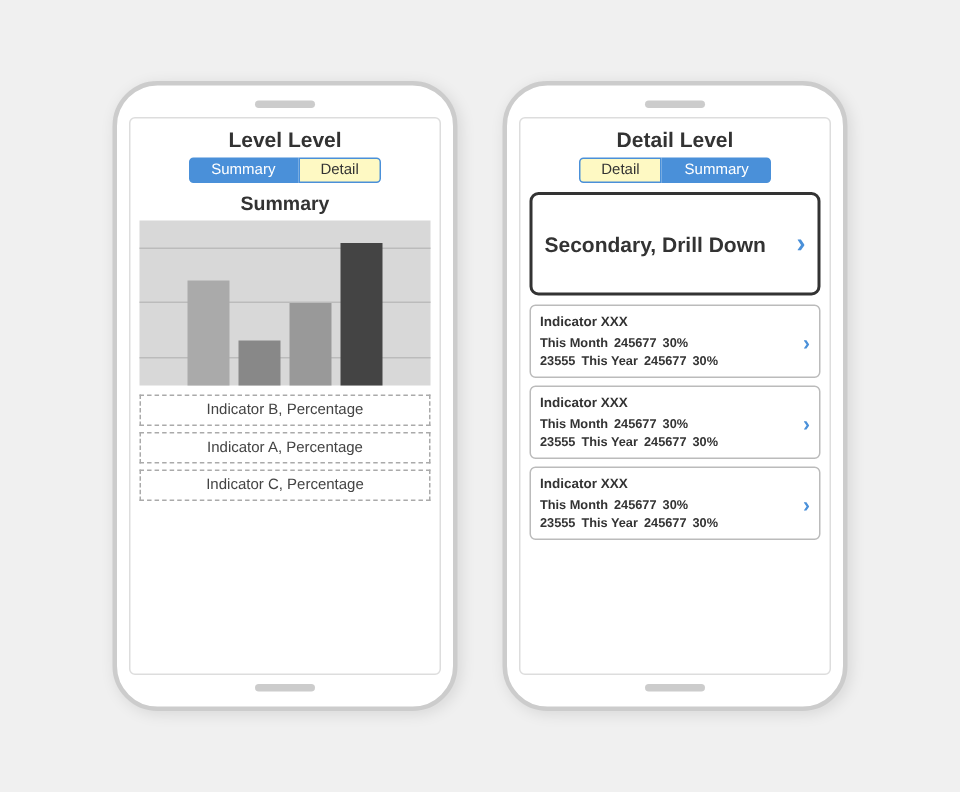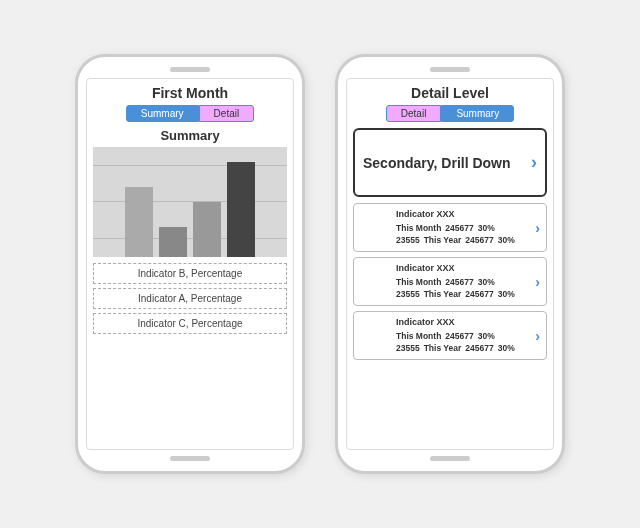--- a/index.html
+++ b/index.html
@@ -69,21 +69,21 @@
       gap: 0;
       margin-bottom: 6px;
     }
 
     .tab {
       padding: 2px 14px;
       font-size: 10px;
       border: 1px solid #4a90d9;
       cursor: pointer;
       color: #333;
-      background: #f0abfc;
+      background: #fef9c3;
     }
 
     .tab.active {
       background: #4a90d9;
       color: #fff;
     }
 
     .tab:first-child {
       border-radius: 3px 0 0 3px;
     }
@@ -180,21 +180,20 @@
       align-items: center;
       justify-content: space-between;
       cursor: pointer;
     }
 
     .indicator-card-content {
       flex: 1;
       font-size: 8.5px;
       color: #333;
       line-height: 1.5;
-      margin-left: 36px;
     }
 
     .indicator-card-title {
       font-weight: bold;
       font-size: 9px;
     }
 
     .indicator-card-row {
       display: flex;
       gap: 4px;
@@ -206,21 +205,21 @@
       font-size: 14px;
       font-weight: bold;
     }
   </style>
 </head>
 <body>
 
 <div class="phone">
   <div class="phone-top-button"></div>
   <div class="phone-screen">
-    <div class="screen-title">First Month</div>
+    <div class="screen-title">Level Level</div>
     <div class="tab-bar">
       <div class="tab active">Summary</div>
       <div class="tab">Detail</div>
     </div>
     <div class="summary-title">Summary</div>
     <div class="chart-area">
       <div class="chart-grid-lines">
         <div class="grid-line"></div>
         <div class="grid-line"></div>
         <div class="grid-line"></div>

